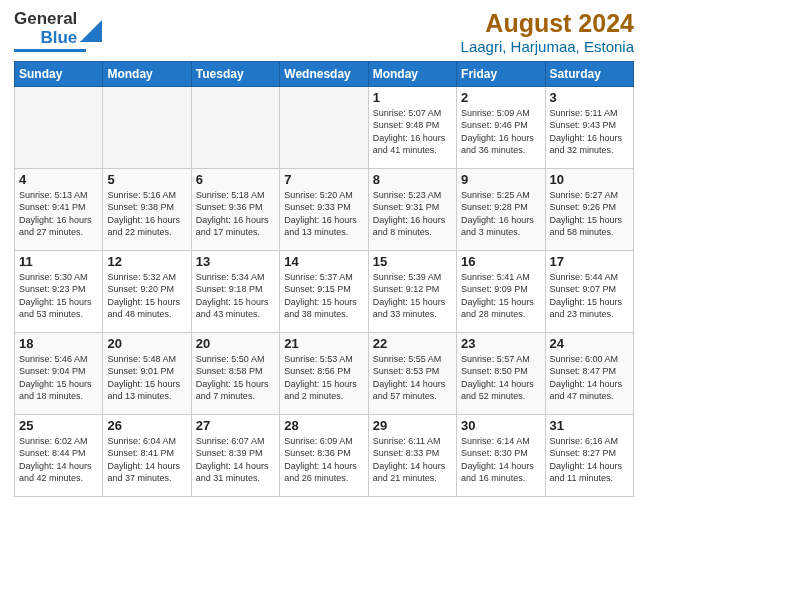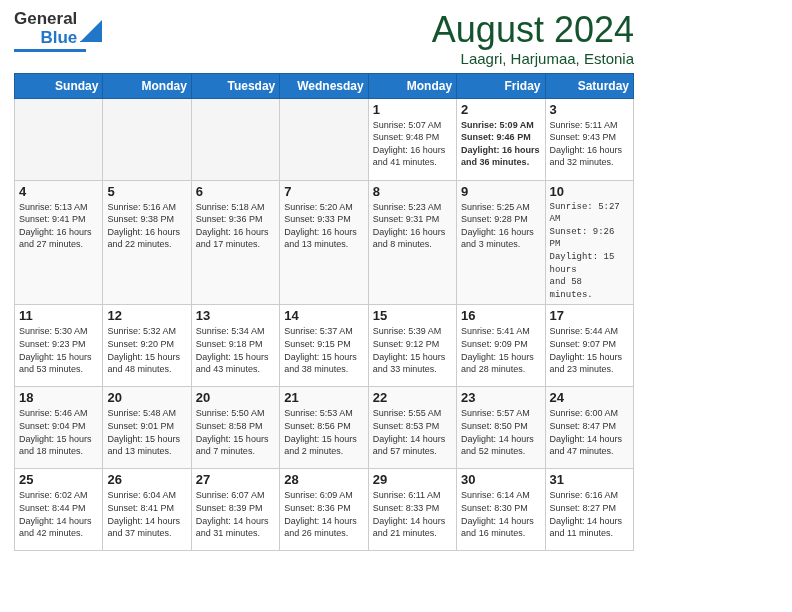--- a/index.html
+++ b/index.html
@@ -22,41 +22,41 @@
     }
     .logo {
       display: flex;
       flex-direction: column;
       align-items: flex-start;
     }
     .title-block {
       text-align: right;
     }
     .month-year {
-      font-size: 36px;
-      font-weight: normal;
-      color: #14532d;
+      font-size: 25px;
+      font-weight: bold;
+      color: #a16207;
       line-height: 1.1;
     }
     .location {
       font-size: 15px;
-      color: #14532d;
+      color: #0369a1;
     }
     table {
       width: 100%;
       border-collapse: collapse;
       table-layout: fixed;
     }
     thead th {
       background: #2176c7;
       color: #fff;
       font-size: 12px;
       font-weight: bold;
       padding: 5px 4px;
-      text-align: right;
+      text-align: left;
       border: 1px solid #1a5fa0;
     }
     td {
       border: 1px solid #ccc;
       vertical-align: top;
       padding: 3px 4px;
       font-size: 9.5px;
       color: #222;
       height: 82px;
       background: #fff;
@@ -125,21 +125,21 @@
           <td class="empty"></td>
           <td>
             <div class="day-number">1</div>
             <div class="day-info" style="white-space: pre-line;">Sunrise: 5:07 AM
 Sunset: 9:48 PM
 Daylight: 16 hours
 and 41 minutes.</div>
           </td>
           <td>
             <div class="day-number">2</div>
-            <div class="day-info" style="white-space: pre-line; font-weight: bold;">Sunrise: 5:09 AM
+            <div class="day-info" style="white-space: pre-line;">Sunrise: 5:09 AM
 Sunset: 9:46 PM
 Daylight: 16 hours
 and 36 minutes.</div>
           </td>
           <td>
             <div class="day-number">3</div>
             <div class="day-info" style="white-space: pre-line;">Sunrise: 5:11 AM
 Sunset: 9:43 PM
 Daylight: 16 hours
 and 32 minutes.</div>
@@ -183,21 +183,21 @@
           </td>
           <td>
             <div class="day-number">9</div>
             <div class="day-info" style="white-space: pre-line;">Sunrise: 5:25 AM
 Sunset: 9:28 PM
 Daylight: 16 hours
 and 3 minutes.</div>
           </td>
           <td>
             <div class="day-number">10</div>
-            <div class="day-info" style="white-space: pre-line; font-family: Liberation Mono, monospace;">Sunrise: 5:27 AM
+            <div class="day-info" style="white-space: pre-line;">Sunrise: 5:27 AM
 Sunset: 9:26 PM
 Daylight: 15 hours
 and 58 minutes.</div>
           </td>
         </tr>
         <tr>
           <td>
             <div class="day-number">11</div>
             <div class="day-info" style="white-space: pre-line;">Sunrise: 5:30 AM
 Sunset: 9:23 PM

